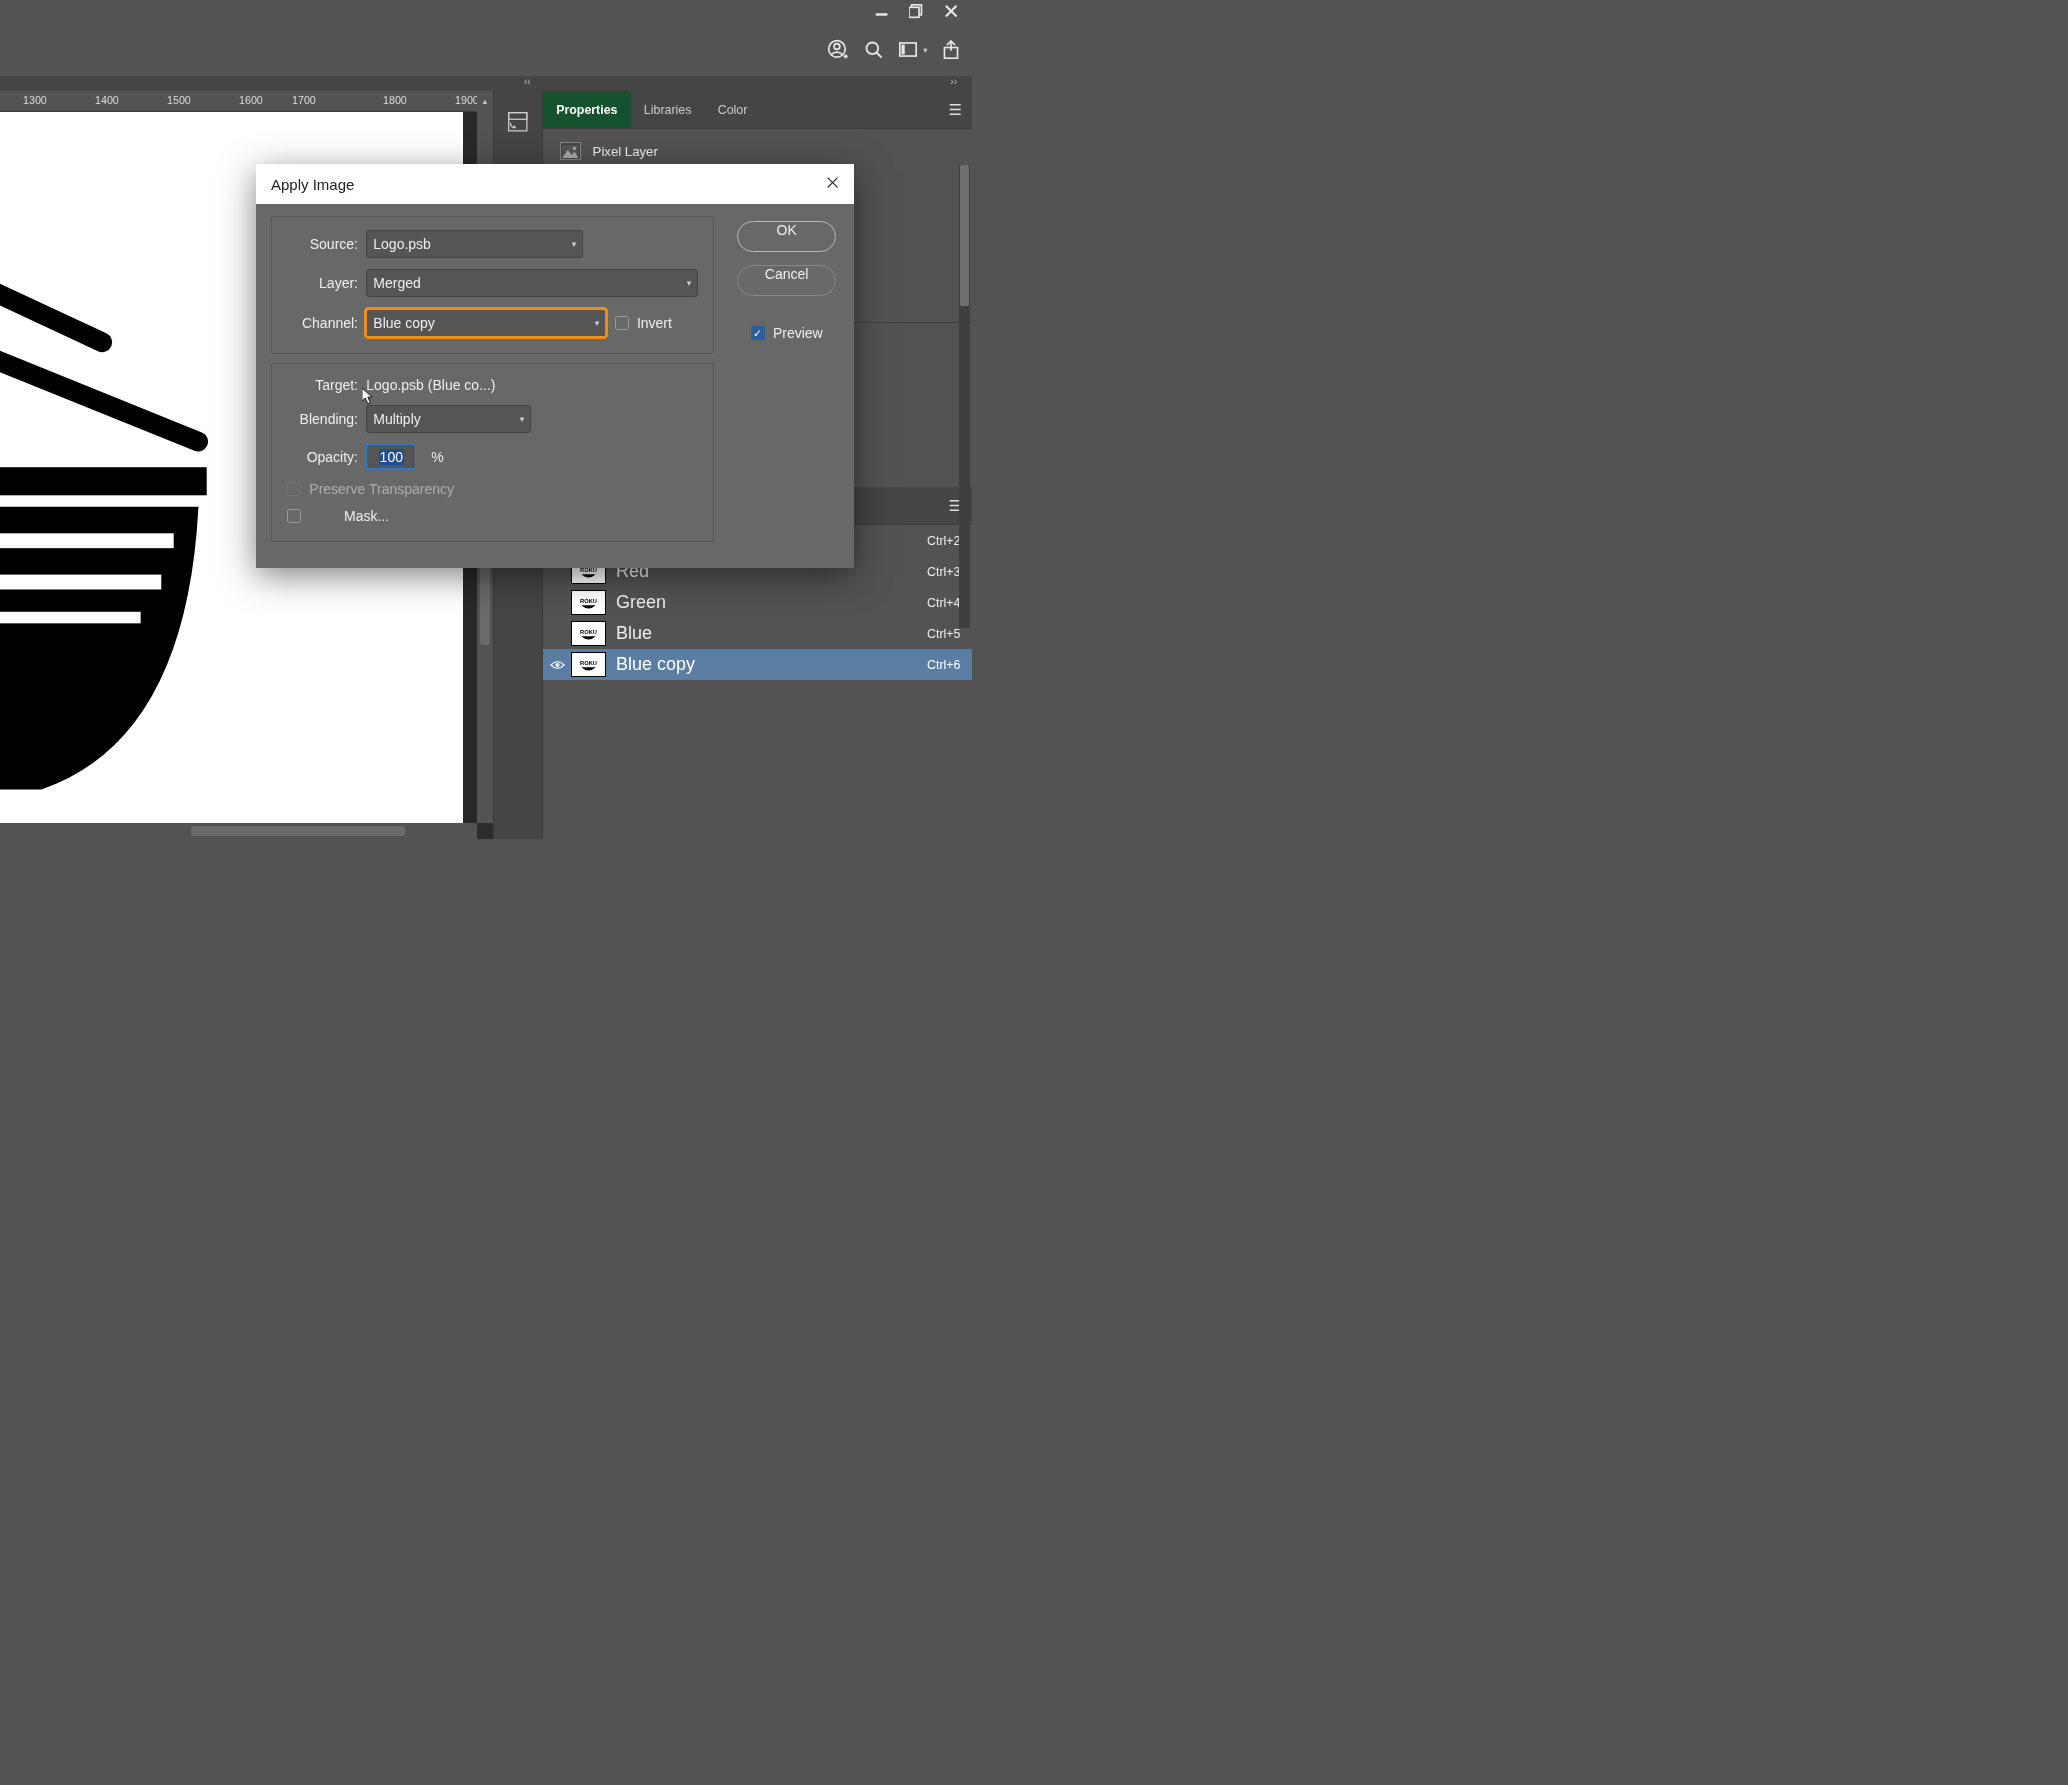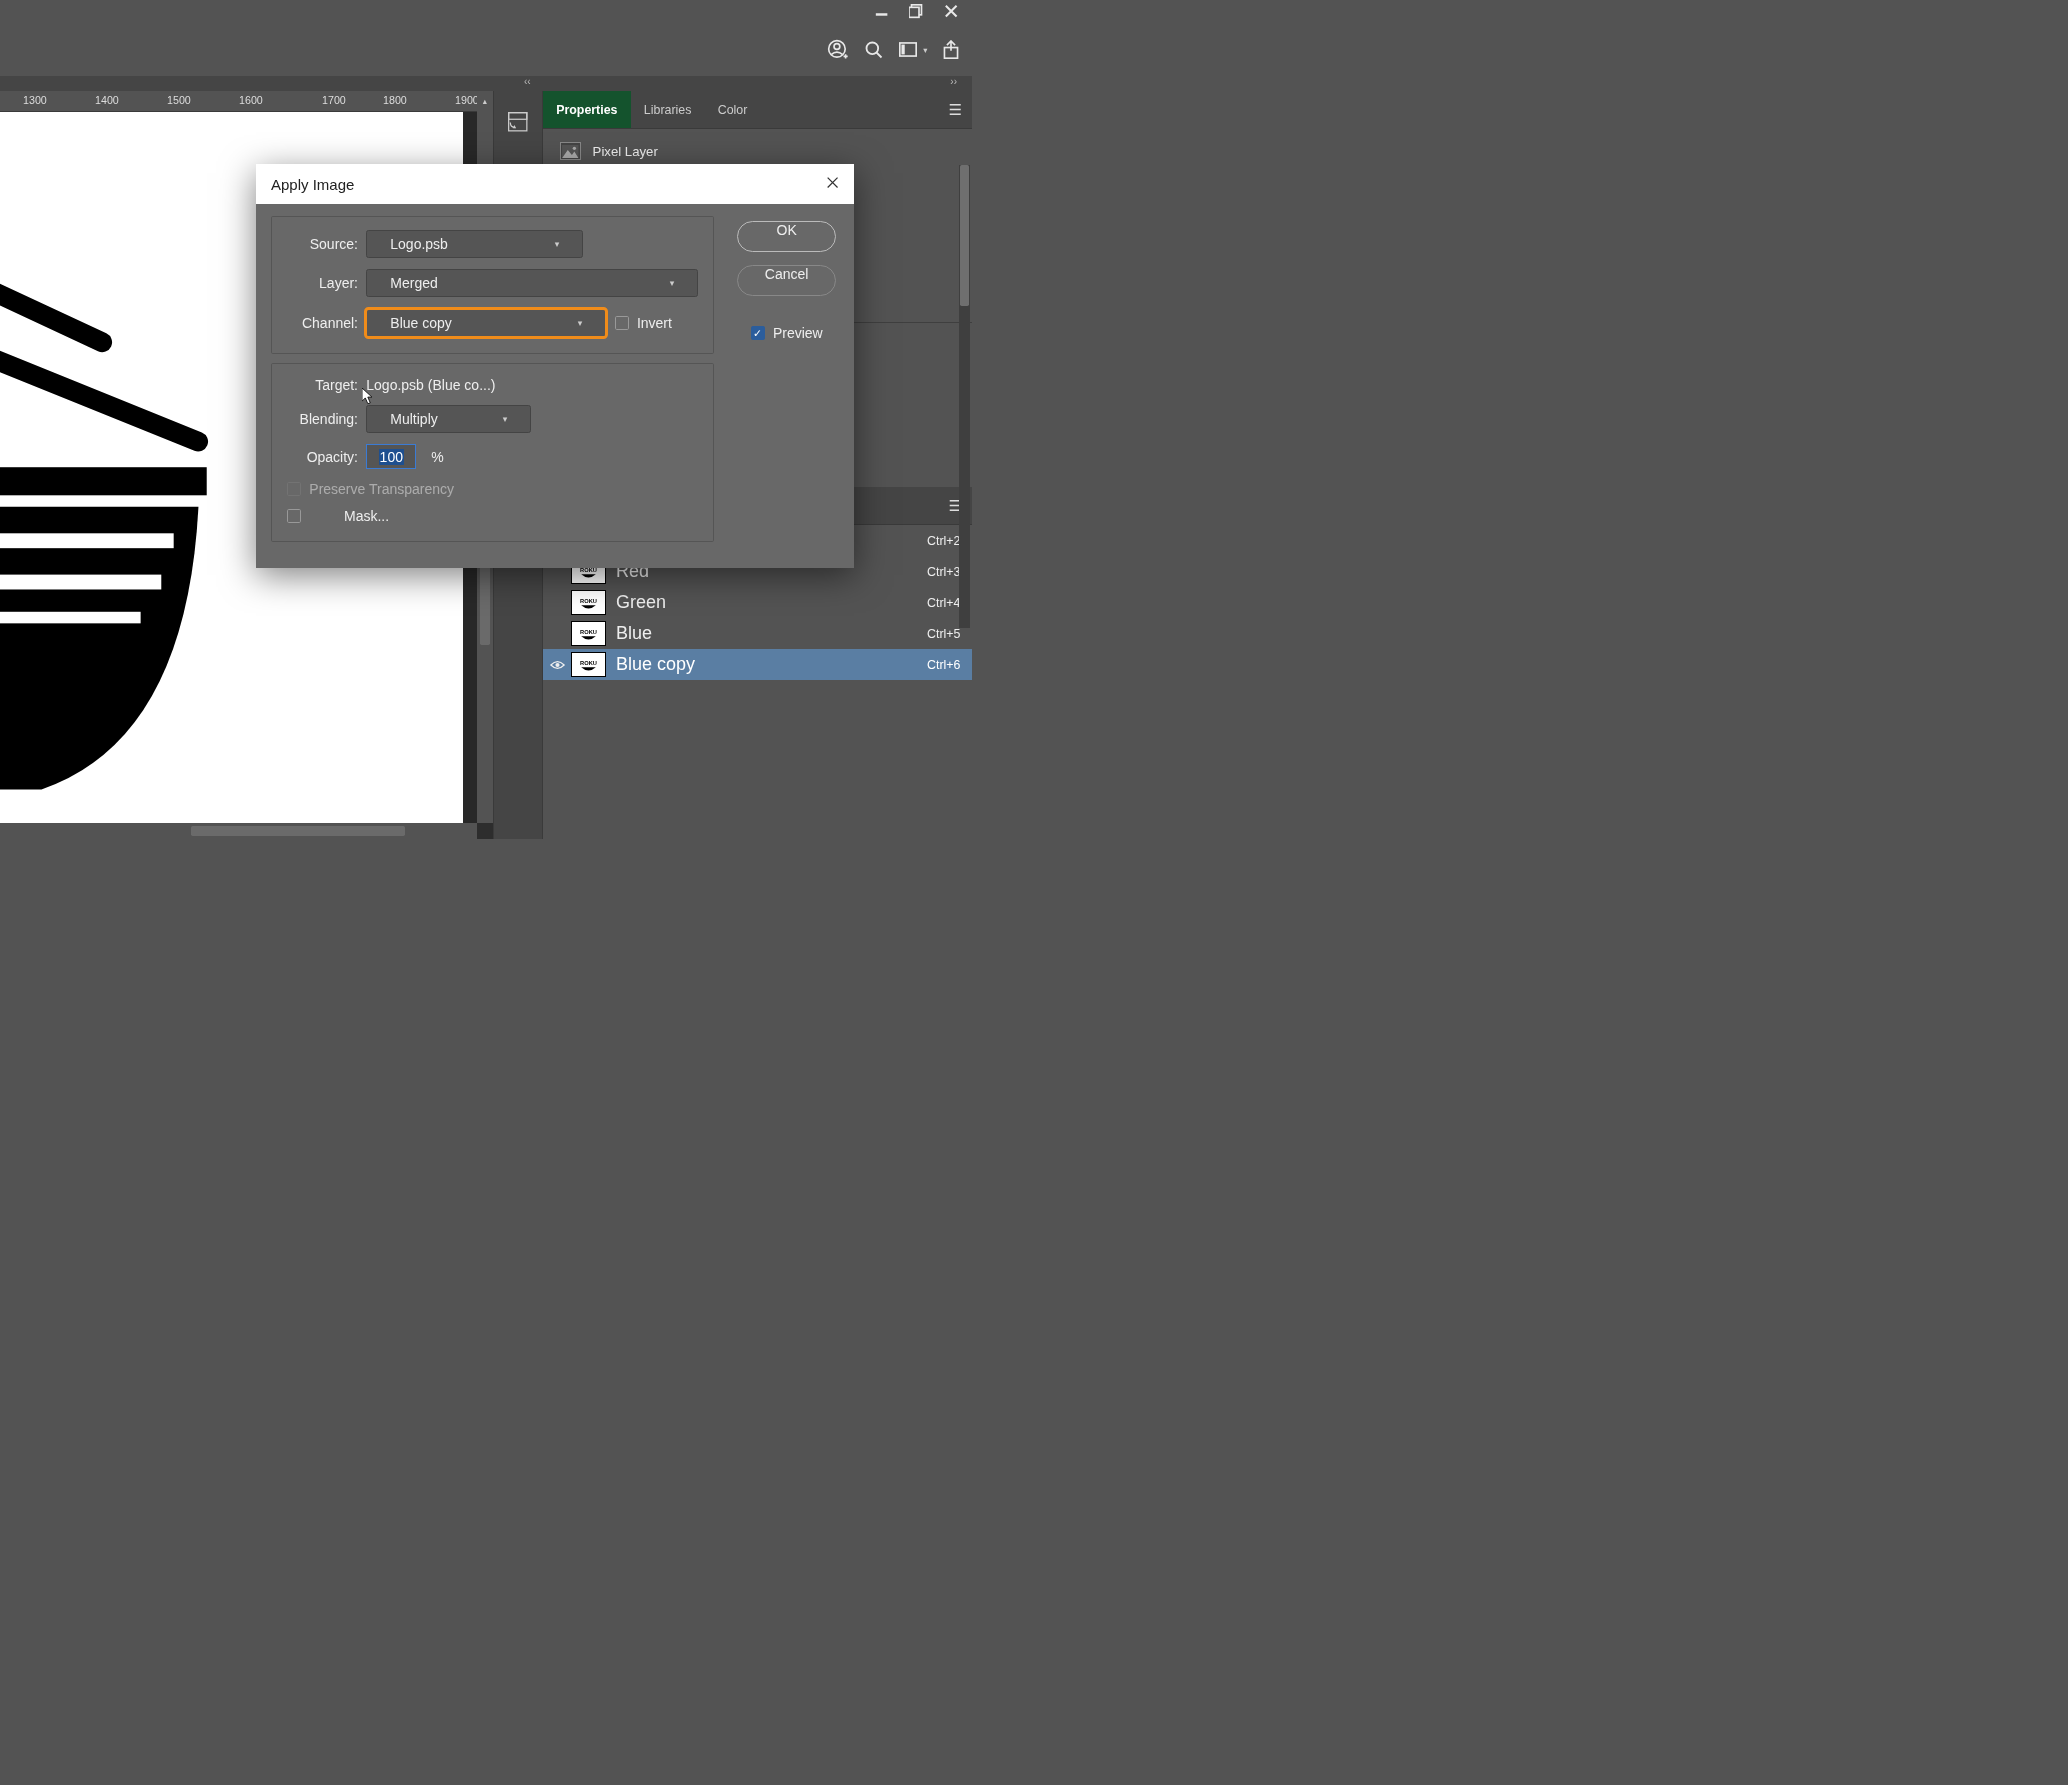--- a/index.html
+++ b/index.html
@@ -66,21 +66,21 @@
 
   
   .dialog { position:absolute; left:256px; top:164px; width:598px; background:#686868; box-shadow:0 8.3px 33px rgba(0,0,0,0.5); font-size:14px; color:#eee;}
   .dlg-title { background:#fff; color:#222; height:40px; display:flex; align-items:center; padding:0 15px; font-size:15px;}
   .dlg-close { margin-left:auto; color:#333; font-size:15.7px;}
   .dlg-body { display:flex; padding:11.6px 15px 18px 15px; gap:20px;}
   .dlg-left { flex:1; }
   .group { border:0.8px solid #555; border-radius:1.7px; padding:13.2px 15px 16.5px 15px; margin-bottom:8.3px;}
   .frow { display:flex; align-items:center; margin-bottom:11.6px; gap:8.3px;}
   .flabel { text-align:right; color:#eee; font-size:14px;}
-  .dropdown { background:#555; border:0.8px solid #444; border-radius:2.5px; height:28px; display:flex; align-items:center; padding:0 23px; position:relative; color:#eee;}
+  .dropdown { background:#555; border:0.8px solid #444; border-radius:2.5px; height:28px; display:flex; align-items:center; padding:0 6px; position:relative; color:#eee;}
   .dropdown .chev { margin-left:auto; font-size:9px; color:#ccc;}
   .hl { outline:3.3px solid #f08c1a; outline-offset:-1.7px;}
   .checkbox { width:14px; height:14px; border:0.8px solid #999; border-radius:1.7px; background:#686868; display:inline-flex; align-items:center; justify-content:center; font-size:10.7px; color:#fff;}
   .checkbox.checked { background:#2b5d9c; border-color:#2b5d9c;}
   .checkbox.disabled { opacity:0.45; }
   .txt-input { background:#555; border:0.8px solid #3b7bd4; width:50px; height:25px; color:#fff; text-align:center; display:flex; align-items:center; justify-content:center;}
   .txt-input .sel { background:#1e4f8f; padding:0 0.8px;}
   .dlg-right { width:116px; display:flex; flex-direction:column; align-items:center; gap:13.2px; padding-top:5px;}
   .dbtn { width:99px; height:31px; border:0.8px solid #888; border-radius:15.7px; background:#686868; color:#eee; display:flex; align-items:flex-start; justify-content:center; font-size:14px;}
   .dbtn.primary { border-color:#bbb;}
@@ -152,21 +152,21 @@
 </div>
 
 <div class="main">
 
   <div class="canvas-area">
     <div class="ruler-h">
       <span class="tick" style="left:23px;">1300</span>
       <span class="tick" style="left:95px;">1400</span>
       <span class="tick" style="left:167px;">1500</span>
       <span class="tick" style="left:239px;">1600</span>
-      <span class="tick" style="left:322px;">1700</span>
+      <span class="tick" style="left:292px;">1700</span>
       <span class="tick" style="left:383px;">1800</span>
       <span class="tick" style="left:455px;">1900</span>
     </div>
     <div class="scroll-up">▴</div>
     <div class="canvas-vp">
       <div class="doc logo">
         <svg width="463" height="760" viewBox="0 0 560 920">
 
           <rect x="-60" y="180" width="220" height="24" rx="12" fill="#000" transform="rotate(25 -60 180)"></rect>
           <rect x="-60" y="265" width="340" height="24" rx="12" fill="#000" transform="rotate(22 -60 265)"></rect>

